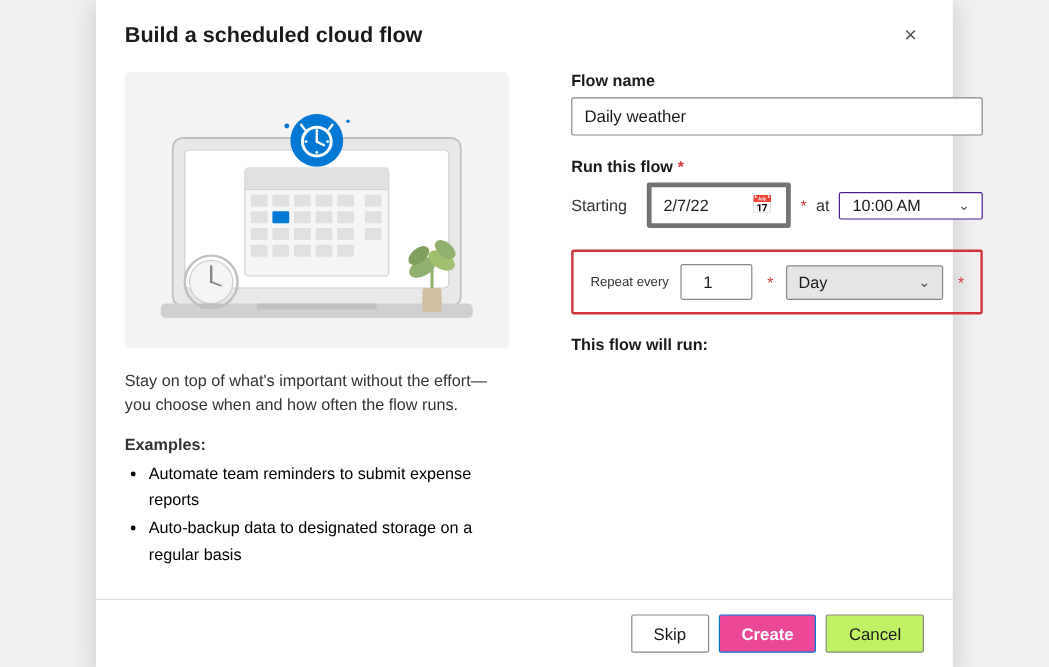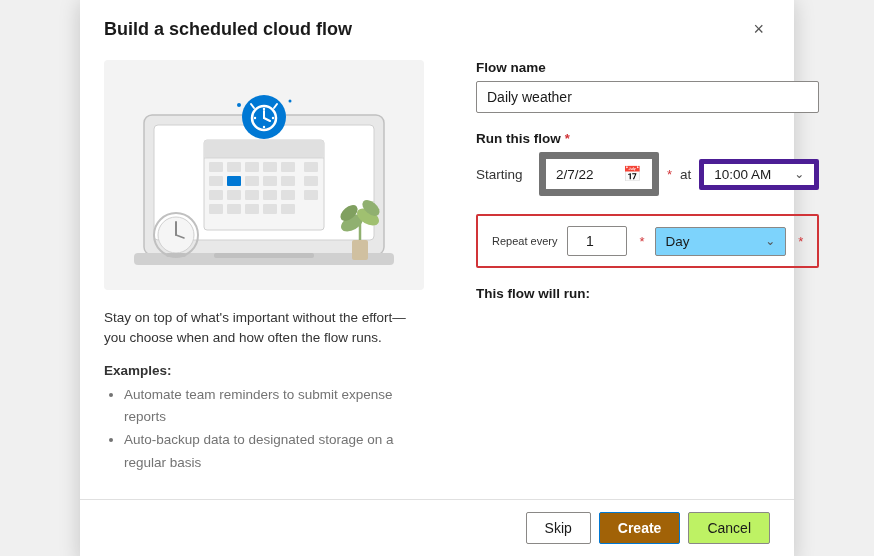--- a/index.html
+++ b/index.html
@@ -77,21 +77,21 @@
     }
     .examples-label {
       font-weight: 600;
       color: #333;
       margin-bottom: 6px;
       font-size: 13.5px;
     }
     .examples-list {
       list-style: disc;
       padding-left: 20px;
-      color: #737373;
+      color: #000000;
       font-size: 13.5px;
       line-height: 1.7;
     }
     
     .divider {
       width: 1px;
       background: #e0e0e0;
       margin: 10px 0;
     }
     
@@ -131,37 +131,37 @@
       align-items: center;
       gap: 8px;
       margin-top: 6px;
     }
     .starting-label {
       color: #333;
       font-size: 13.5px;
       min-width: 55px;
     }
     .date-input {
-      border: 7px solid #737373;
+      border: 4px solid #737373;
       border-radius: 2px;
       padding: 6px 10px;
       font-size: 13.5px;
       color: #1a1a1a;
       display: flex;
       align-items: center;
       gap: 6px;
       cursor: pointer;
       background: #fff;
       min-width: 120px;
     }
     .date-input-text { flex: 1; }
     .cal-icon { color: #555; font-size: 15px; }
     .at-label { color: #333; font-size: 13.5px; }
     .time-select {
-      border: 5px solid #4c1d95;
+      border: 1px solid #4c1d95;
       border-radius: 2px;
       padding: 3px 10px;
       font-size: 13.5px;
       color: #1a1a1a;
       background: #fff;
       cursor: pointer;
       display: flex;
       align-items: center;
       gap: 6px;
       min-width: 120px;
@@ -198,21 +198,21 @@
       color: #d13438;
       font-size: 13px;
       margin-left: 2px;
     }
     .repeat-unit-select {
       border: 1px solid #8a8886;
       border-radius: 2px;
       padding: 6px 10px;
       font-size: 13.5px;
       color: #1a1a1a;
-      background: #7dd3fc;
+      background: #e5e5e5;
       cursor: pointer;
       display: flex;
       align-items: center;
       flex: 1;
     }
     .repeat-unit-text { flex: 1; }
     .will-run-section { margin-bottom: 20px; }
     .will-run-title {
       font-weight: 600;
       color: #1a1a1a;
@@ -235,21 +235,21 @@
     .btn-skip {
       background: #fff;
       border: 1px solid #8a8886;
       border-radius: 2px;
       padding: 7px 18px;
       font-size: 14px;
       color: #1a1a1a;
       cursor: pointer;
     }
     .btn-create {
-      background: #a16207;
+      background: #ec4899;
       border: 1px solid #0078d4;
       border-radius: 2px;
       padding: 7px 18px;
       font-size: 14px;
       color: #fff;
       cursor: pointer;
       font-weight: 600;
     }
     .btn-cancel {
       background: #bef264;

